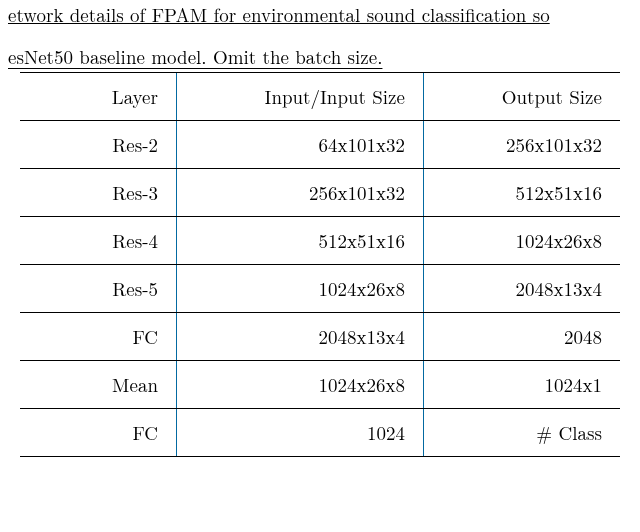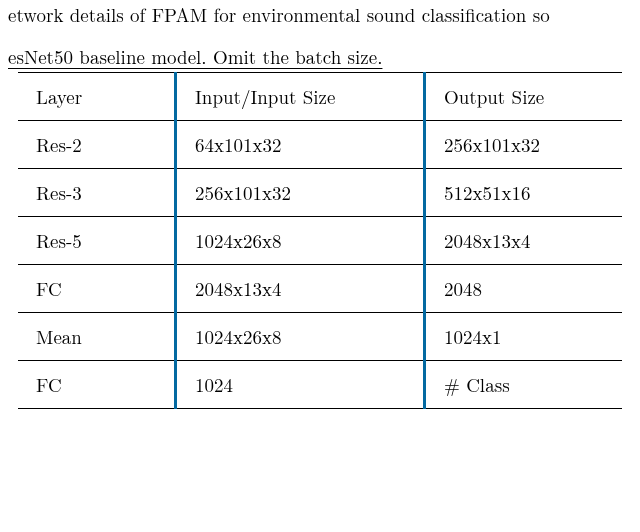--- a/index.html
+++ b/index.html
@@ -14,20 +14,21 @@
       overflow: hidden;
     }
     .page {
       padding: 0 8px;
     }
     .caption {
       line-height: 1.6;
       margin: 0 0 2px 0;
       white-space: nowrap;
       overflow: hidden;
+      text-decoration: underline;
     }
     .caption-line2 {
       line-height: 1.6;
       margin: 12px 0 0 0;
       white-space: nowrap;
       overflow: hidden;
       text-decoration: underline;
       text-underline-offset: 4px;
       text-decoration-thickness: 1px;
     }
@@ -35,25 +36,25 @@
       border-collapse: collapse;
       margin: 0 auto;
       margin-top: -1px;
     }
     td, th {
       border-top: 1px solid #000;
       border-bottom: 1px solid #000;
       border-left: none;
       border-right: none;
       padding: 10px 18px;
-      text-align: left;
+      text-align: right;
       font-weight: normal;
     }
     .col-sep {
-      border-left: 3px solid #0369a1;
+      border-left: 1px solid #0369a1;
       margin-top: 38px;
     }
     .col1 { width: 120px; }
     .col2 { width: 210px; }
     .col3 { width: 160px; }
   </style>
 </head>
 <body>
 
 <div class="page">
@@ -73,20 +74,25 @@
         <td class="col1">Res-2</td>
         <td class="col2 col-sep">64x101x32</td>
         <td class="col3 col-sep">256x101x32</td>
       </tr>
       <tr>
         <td class="col1">Res-3</td>
         <td class="col2 col-sep">256x101x32</td>
         <td class="col3 col-sep">512x51x16</td>
       </tr>
       <tr>
+        <td class="col1">Res-4</td>
+        <td class="col2 col-sep">512x51x16</td>
+        <td class="col3 col-sep">1024x26x8</td>
+      </tr>
+      <tr>
         <td class="col1">Res-5</td>
         <td class="col2 col-sep">1024x26x8</td>
         <td class="col3 col-sep">2048x13x4</td>
       </tr>
       <tr>
         <td class="col1">FC</td>
         <td class="col2 col-sep">2048x13x4</td>
         <td class="col3 col-sep">2048</td>
       </tr>
       <tr>

